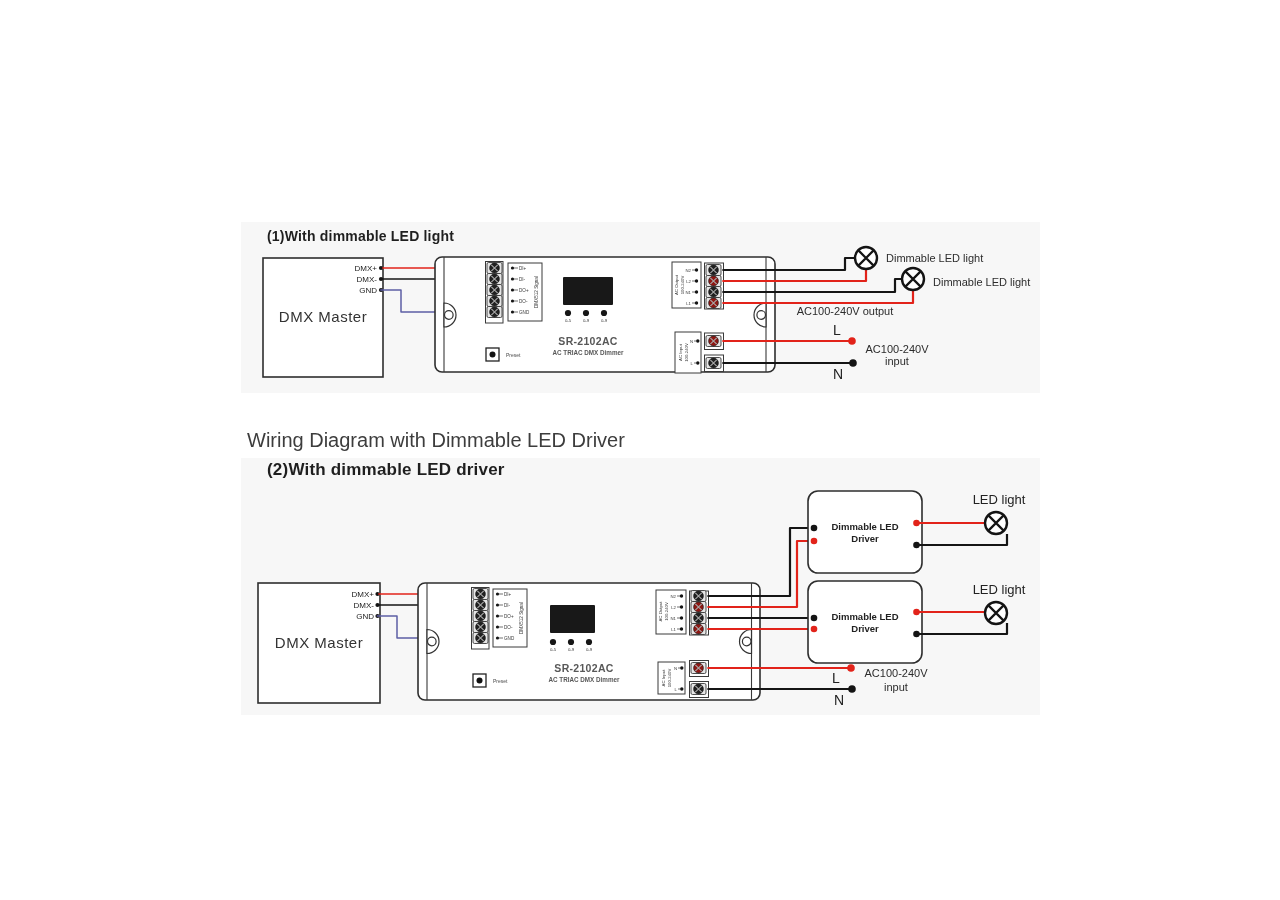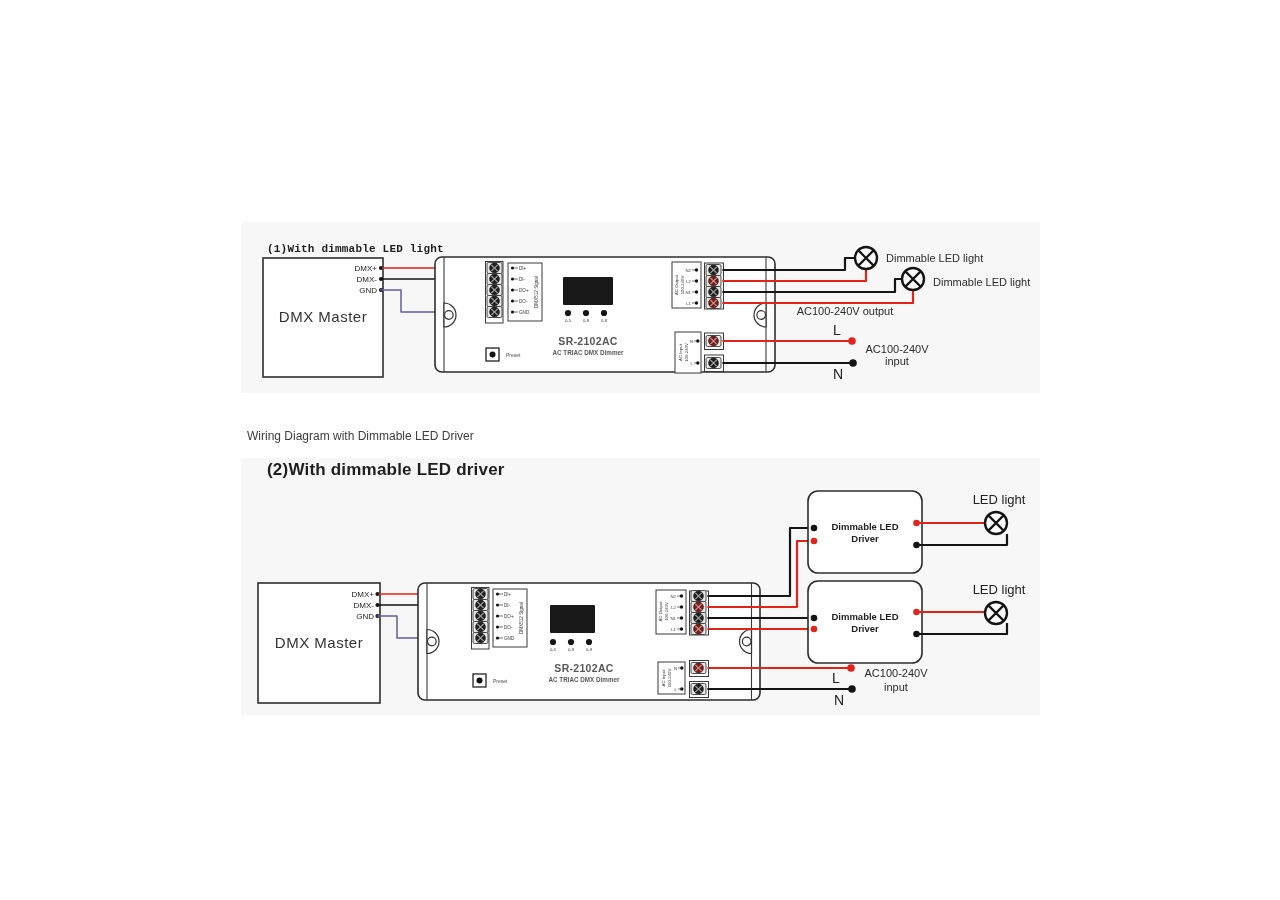--- a/index.html
+++ b/index.html
@@ -4,22 +4,22 @@
 <style>
   html,body{margin:0;padding:0;}
   body{
     width:1280px;height:900px;position:relative;background:#ffffff;
     font-family:"Liberation Sans",sans-serif;overflow:hidden;
   }
   .panel{position:absolute;background:var(--panel,#f7f7f7);}
   #panel1{left:241px;top:222px;width:799px;height:171px;}
   #panel2{left:241px;top:458px;width:799px;height:257px;}
   .htext{position:absolute;white-space:nowrap;color:#1f1f1f;}
-  #sec1-title{left:267px;top:243px;font-size:11px;font-weight:bold;letter-spacing:.2px;font-family:Liberation Mono, monospace;}
-  #main-title{left:247px;top:429px;font-size:12px;color:#3d3d3d;}
+  #sec1-title{left:267px;top:228px;font-size:14px;font-weight:bold;letter-spacing:.2px;}
+  #main-title{left:247px;top:429px;font-size:20px;color:#3d3d3d;}
   #sec2-title{left:267px;top:460px;font-size:17px;font-weight:bold;letter-spacing:.2px;}
   #diagram-svg{position:absolute;left:0;top:0;}
   
   .box{fill:#ffffff;stroke:#2e2e2e;stroke-width:1.6;}
   .thin{fill:#ffffff;stroke:#3a3a3a;stroke-width:1;}
   .wire{fill:none;stroke-width:2.2;stroke-linejoin:round;stroke-linecap:square;}
   .wire.live{stroke:var(--live,#e2231a);}
   .wire.neutral{stroke:var(--neutral,#151515);}
   .wire.sig{stroke-width:1.5;}
   .wire.sig.live{stroke:var(--live,#e2231a);}

